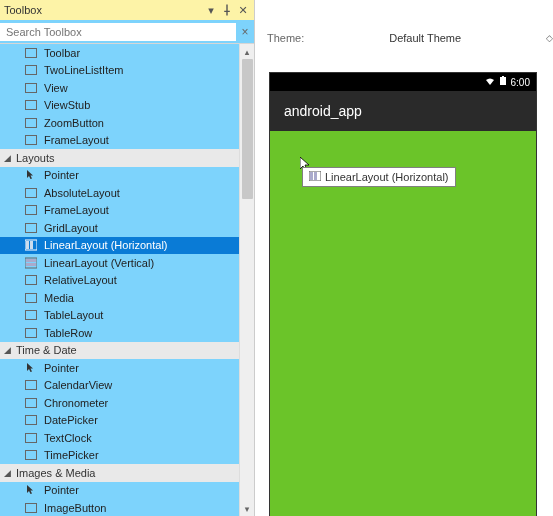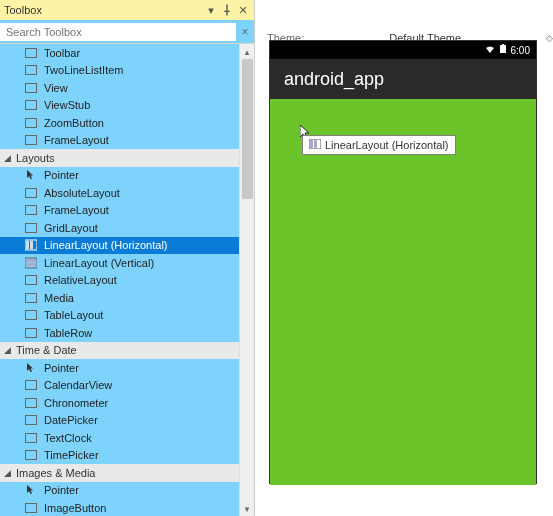--- a/index.html
+++ b/index.html
@@ -25,23 +25,23 @@
 .tree-item .item-icon svg { width: 12px; height: 12px; }
 .tree-category { height: 17.5px; display: flex; align-items: center; padding-left: 4px; background: #e9e9e9; font-size: 11px; color: #333; cursor: pointer; }
 .tree-category .expand-icon { width: 10px; font-size: 9px; color: #555; margin-right: 2px; }
 
 .designer-area { flex: 1; background: #fff; position: relative; }
 .theme-row { margin: 32px 0 0 12px; font-size: 11px; color: #666; display: flex; align-items: center; justify-content: space-between; }
 .theme-row .label { margin-right: 6px; }
 .theme-row .value { color: #333; }
 .theme-row .dd { margin-left: 6px; font-size: 9px; color: #666; }
 
-.device-frame { position: absolute; left: 14px; top: 40px; width: 268px; height: 444px; background: #000; border: 1px solid #333; }
+.device-frame { position: absolute; left: 14px; top: 72px; width: 268px; height: 444px; background: #000; border: 1px solid #333; }
 .status-bar { height: 18px; background: #000; display: flex; align-items: center; justify-content: flex-end; padding: 0 6px; color: #fff; font-size: 10px; gap: 4px; }
-.app-bar { height: 40px; background: #2a2a2a; color: #fff; display: flex; align-items: center; padding: 0 14px; font-size: 18px; }
+.app-bar { height: 40px; background: #2a2a2a; color: #fff; display: flex; align-items: center; padding: 0 14px; font-size: 14px; }
 .canvas { height: 386px; background: #6bc429; position: relative; }
 
 .dragged-layout { position: absolute; left: 32px; top: 36px; background: #fff; border: 1px solid gray; padding: 3px 6px; font-size: 11px; color: #333; display: flex; align-items: center; gap: 4px; }
 .drag-cursor { position: absolute; left: 30px; top: 26px; }
 </style>
 </head>
 <body>
 
 <div class="toolbox-panel">
   <div class="toolbox-header">

